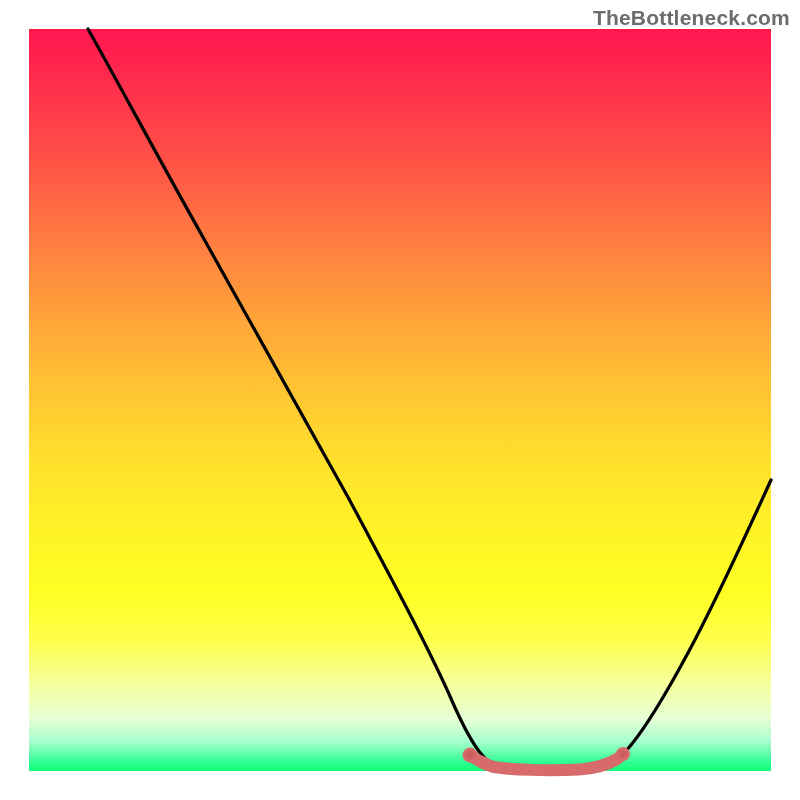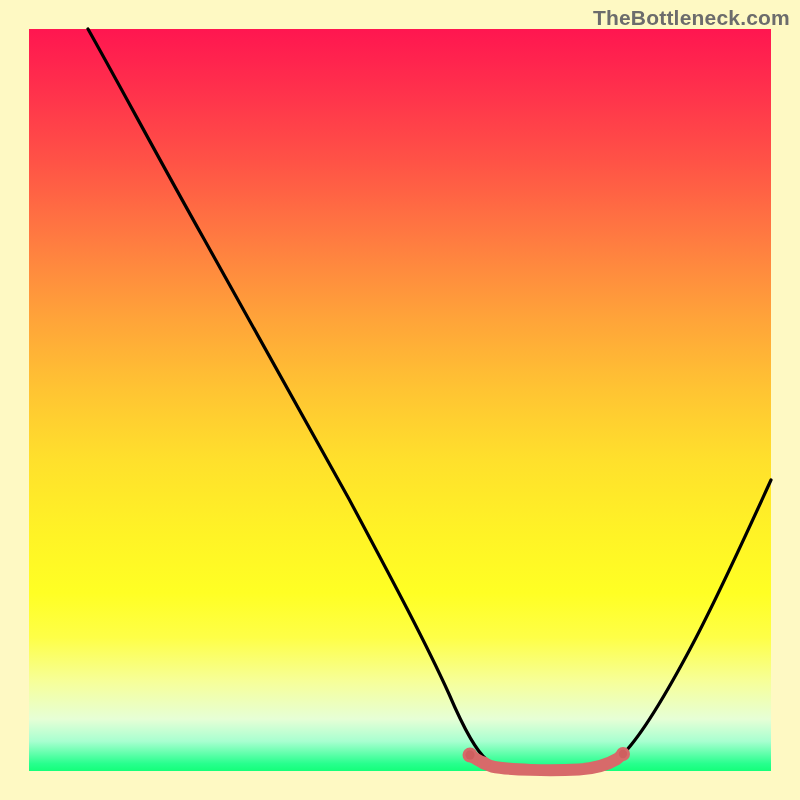--- a/index.html
+++ b/index.html
@@ -9,21 +9,21 @@
     height: 800px;
     background: #000;
     overflow: hidden;
   }
   .frame {
     position: absolute;
     left: 0;
     top: 0;
     width: 800px;
     height: 800px;
-    background: #fef9c3;
+    background: #ffffff;
   }
   .plot-area {
     position: absolute;
     left: 29px;
     top: 29px;
     width: 742px;
     height: 742px;
     
     background: linear-gradient(to bottom,
       #ff1650 0%,

